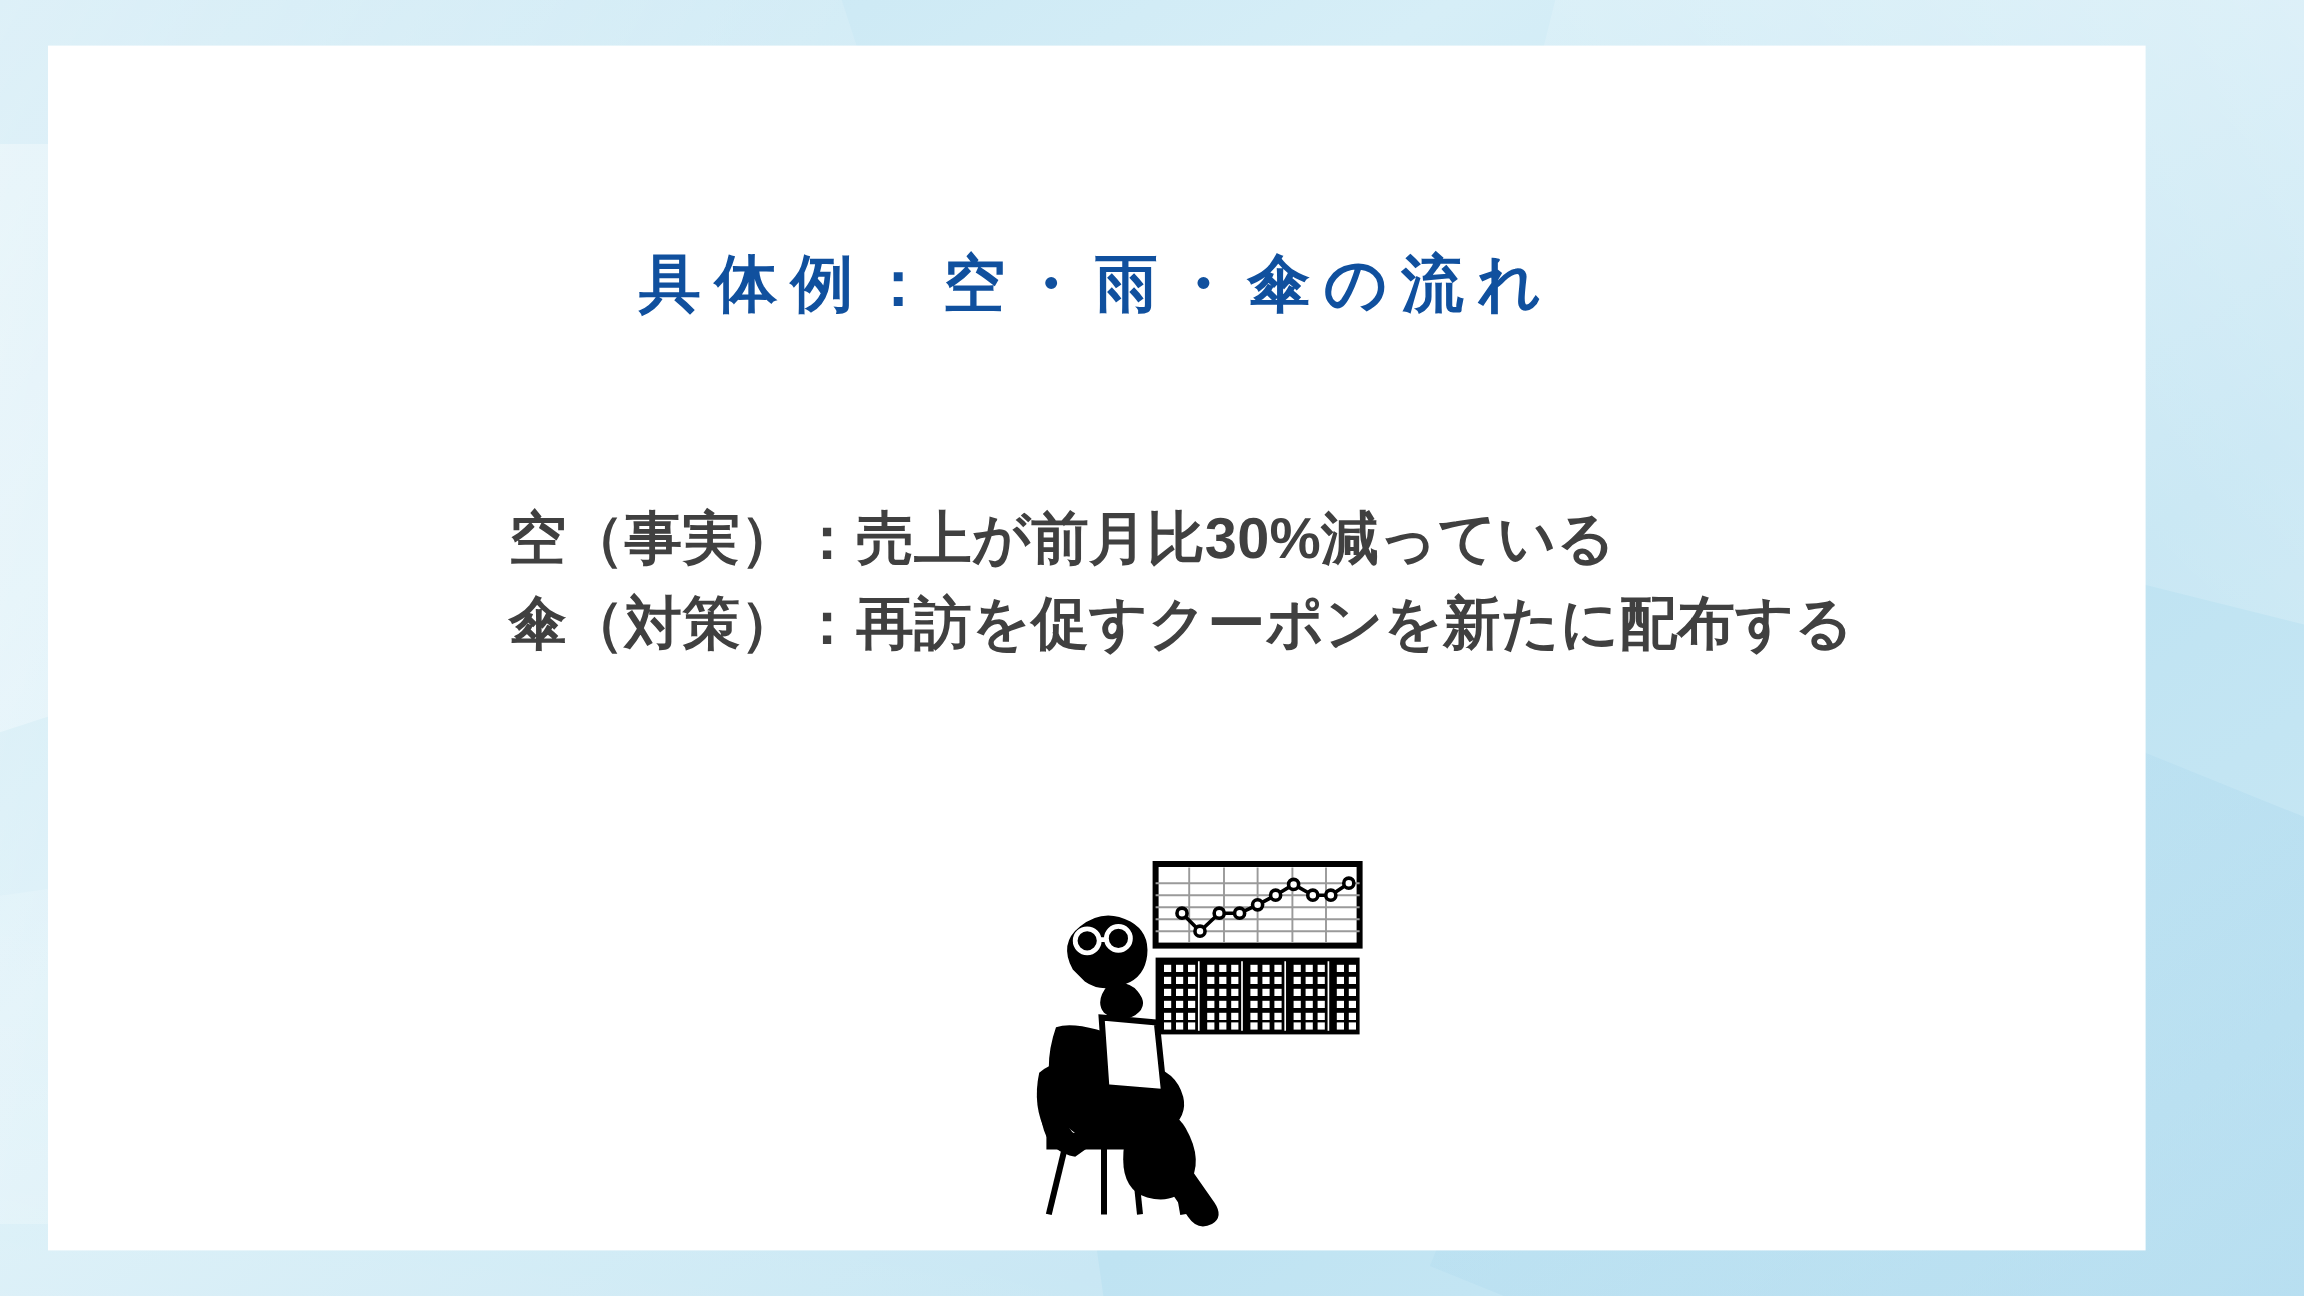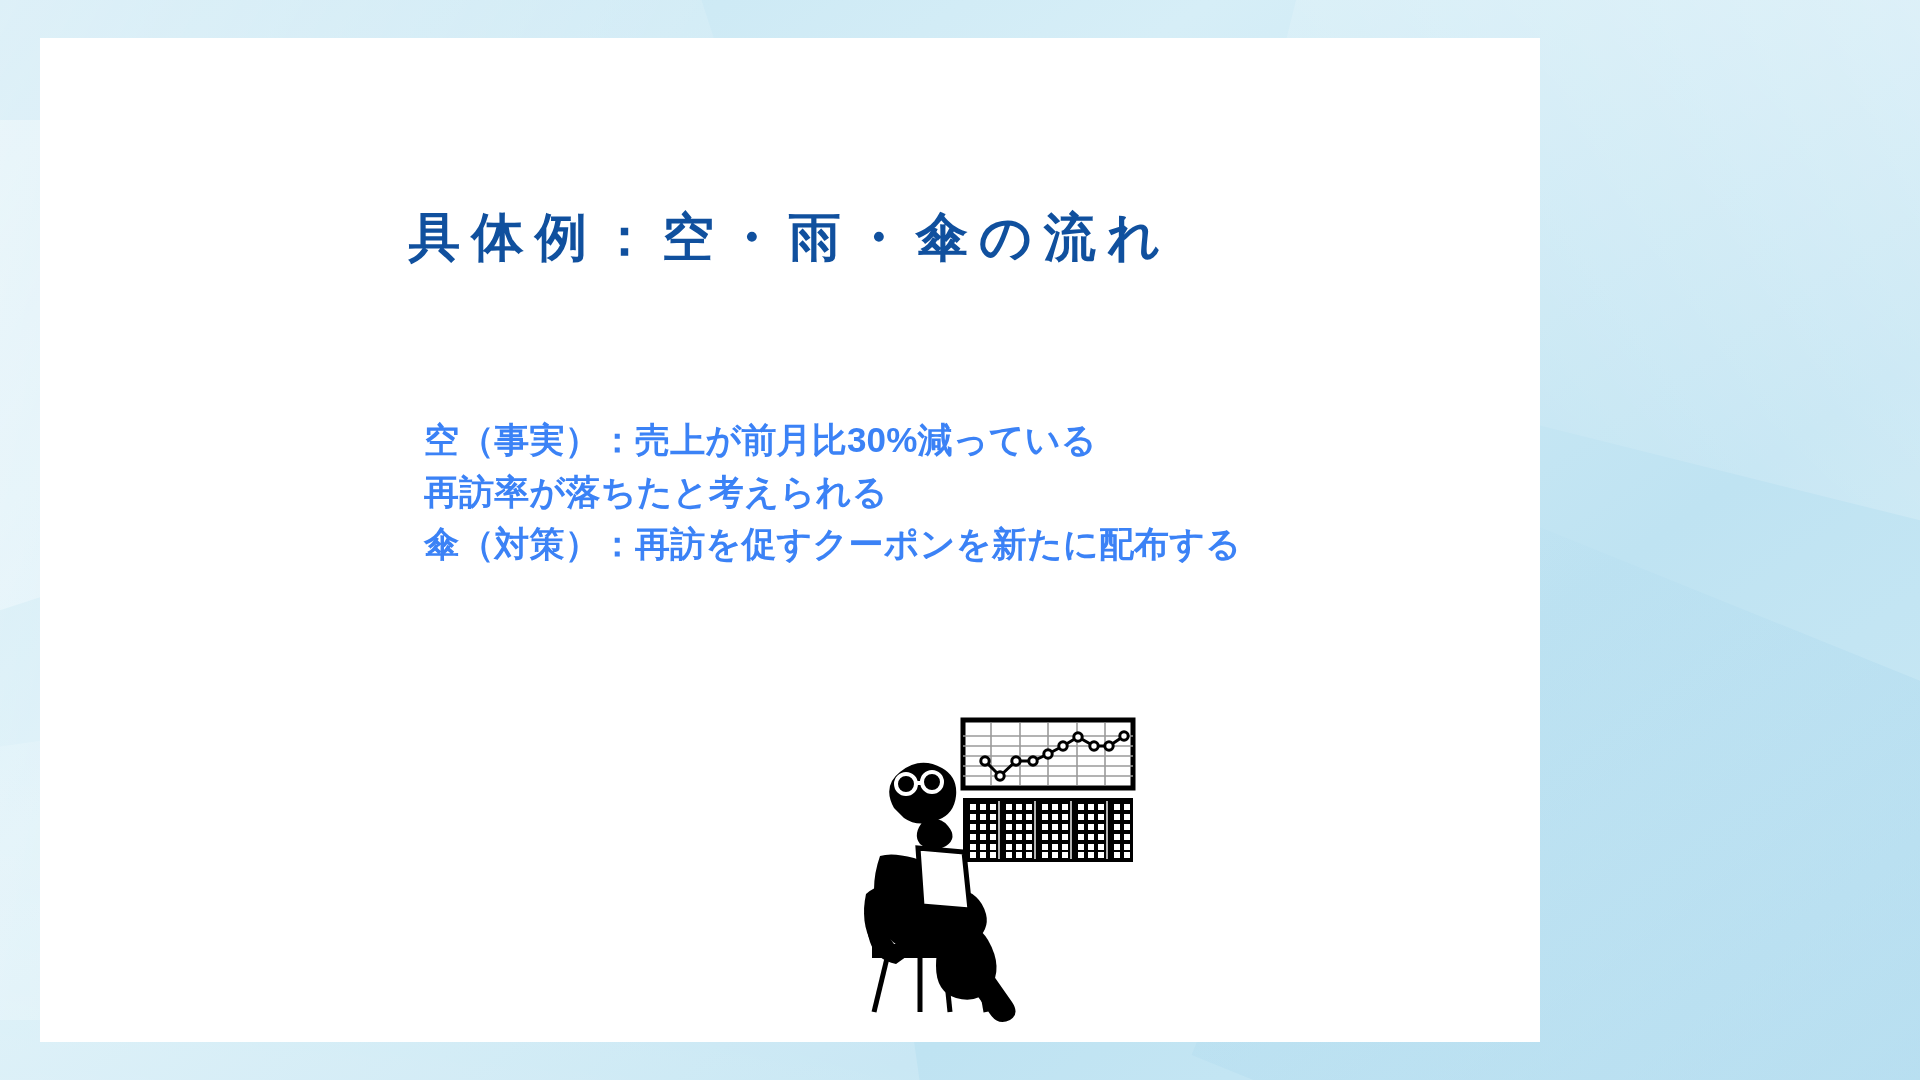--- a/index.html
+++ b/index.html
@@ -24,39 +24,39 @@
         background:linear-gradient(25deg,rgba(255,255,255,.38),rgba(255,255,255,0));
         transform:rotate(-8deg);}
   .bg-d{bottom:-140px;right:-120px;width:760px;height:620px;
         background:linear-gradient(300deg,rgba(160,210,235,.55),rgba(255,255,255,0));
         transform:rotate(22deg);}
   .bg-e{top:120px;left:-80px;width:420px;height:900px;
         background:linear-gradient(90deg,rgba(255,255,255,.35),rgba(255,255,255,0));
         transform:skewX(-10deg);}
 
   .card{
-    position:absolute;left:40px;top:38px;width:1500px;height:1004px;
+    position:absolute;left:40px;top:38px;width:1748px;height:1004px;
     background:#ffffff;
   }
 
   .title{
     position:absolute;left:0;right:0;top:168px;
     text-align:center;
     color:#10509e;
     font-size:52px;
     font-weight:700;
     letter-spacing:.22em;
     line-height:1.2;
     white-space:nowrap;
   }
 
   .body-block{
     position:absolute;left:384px;top:376px;
-    color:#3b82f6;
-    font-size:35px;
+    color:#404040;
+    font-size:48px;
     font-weight:700;
     line-height:1.48;
     letter-spacing:.005em;
   }
   .body-line{white-space:nowrap;}
 
   .figure{
     position:absolute;left:818px;top:678px;width:320px;height:312px;
   }
   .figure svg{display:block;width:100%;height:100%;}
@@ -71,21 +71,20 @@
   <div class="bg-shape bg-c"></div>
   <div class="bg-shape bg-d"></div>
   <div class="bg-shape bg-e"></div>
 
   <div class="card">
 
     <div class="title">具体例：空・雨・傘の流れ</div>
 
     <div class="body-block">
       <div class="body-line">空（事実）：売上が前月比30%減っている</div>
-      <div class="body-line">再訪率が落ちたと考えられる</div>
       <div class="body-line">傘（対策）：再訪を促すクーポンを新たに配布する</div>
     </div>
 
     <div class="figure">
       <svg viewBox="0 0 320 312" xmlns="http://www.w3.org/2000/svg" aria-hidden="true">
 
         <g>
           <rect x="105" y="4" width="170" height="68" fill="#ffffff" stroke="#000000" stroke-width="5"></rect>
           <g stroke="#9a9a9a" stroke-width="1.6">
             <line x1="105" y1="20" x2="275" y2="20"></line>

